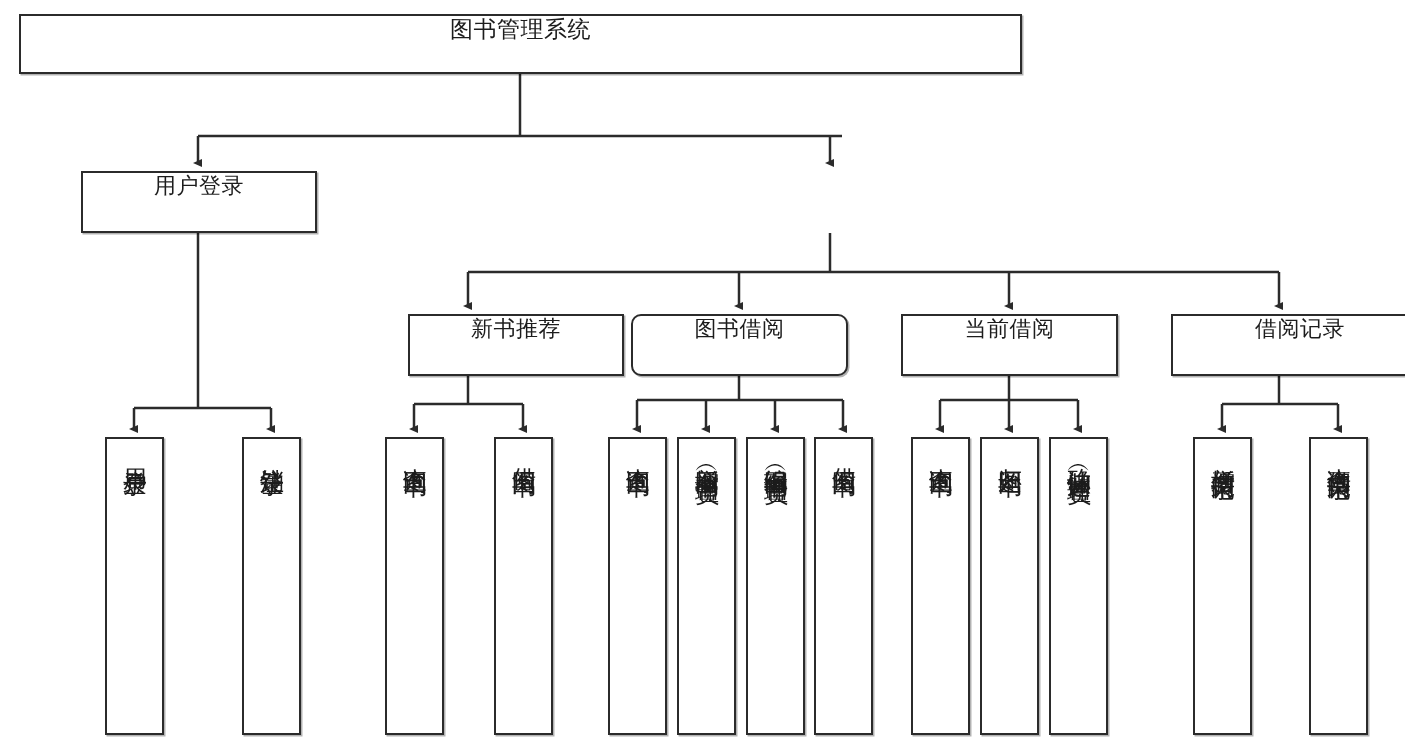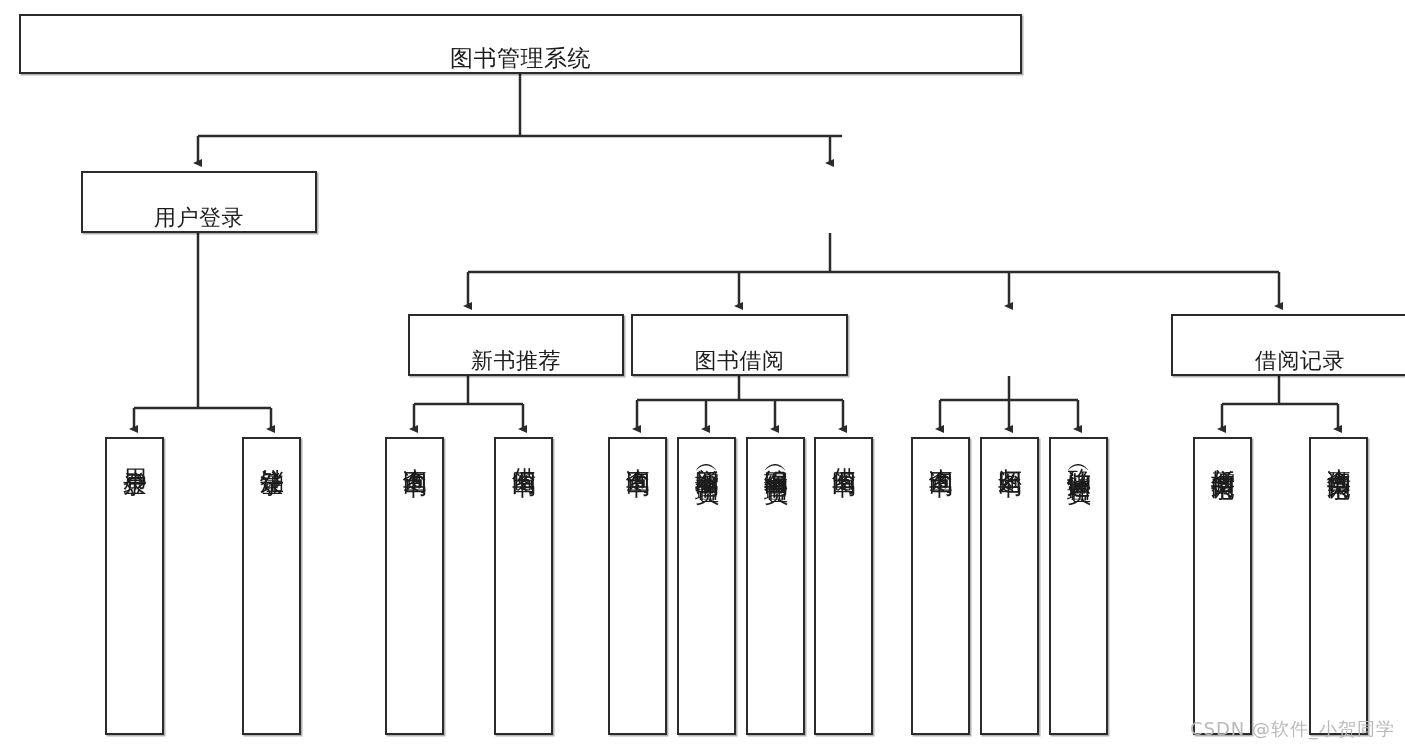--- a/index.html
+++ b/index.html
@@ -15,21 +15,21 @@
     position:absolute;left:0;top:0;width:1405px;height:747px;
     pointer-events:none;
   }
   .node{
     position:absolute;
     box-sizing:border-box;
     background:#ffffff;
     border:2.5px solid #2b2b2b;
     box-shadow:1.5px 1.5px 0 rgba(0,0,0,0.30);
     display:flex;
-    align-items:flex-end;
+    align-items:flex-start;
     justify-content:center;
     z-index:2;
   }
   .node .label{
     color:#1c1c1c;
     font-size:22px;
     line-height:1.18;
     letter-spacing:0.5px;
     white-space:nowrap;
     text-align:center;
@@ -119,22 +119,25 @@
     <span class="label">图书管理系统</span>
   </div>
 
   <div class="node" style="left:81px;top:171px;width:236px;height:62px;">
     <span class="label">用户登录</span>
   </div>
 
   <div class="node" style="left:361px;top:314px;width:216px;height:62px;margin-left:47px;">
     <span class="label">新书推荐</span>
   </div>
-  <div class="node" style="left:631px;top:314px;width:217px;height:62px;">
+  <div class="node" style="left:631px;top:314px;width:217px;height:62px;border-radius:10px;">
     <span class="label">图书借阅</span>
+  </div>
+  <div class="node" style="left:901px;top:314px;width:217px;height:62px;">
+    <span class="label">当前借阅</span>
   </div>
   <div class="node" style="left:1171px;top:314px;width:258px;height:62px;">
     <span class="label">借阅记录</span>
   </div>
 
   <div class="node vertical" style="left:105px;top:437px;width:59px;height:298px;">
     <span class="label">用户登录</span>
   </div>
   <div class="node vertical" style="left:242px;top:437px;width:59px;height:298px;">
     <span class="label">注销登录</span>
@@ -170,15 +173,14 @@
     <span class="label">确认归还（管理员）</span>
   </div>
 
   <div class="node vertical" style="left:1193px;top:437px;width:59px;height:298px;">
     <span class="label">新增借阅记录</span>
   </div>
   <div class="node vertical" style="left:1309px;top:437px;width:59px;height:298px;">
     <span class="label">查询借阅记录</span>
   </div>
 
-  <div class="watermark">CSDN @软件_小贺同学</div>
 
 </div>
 
 </body></html>

